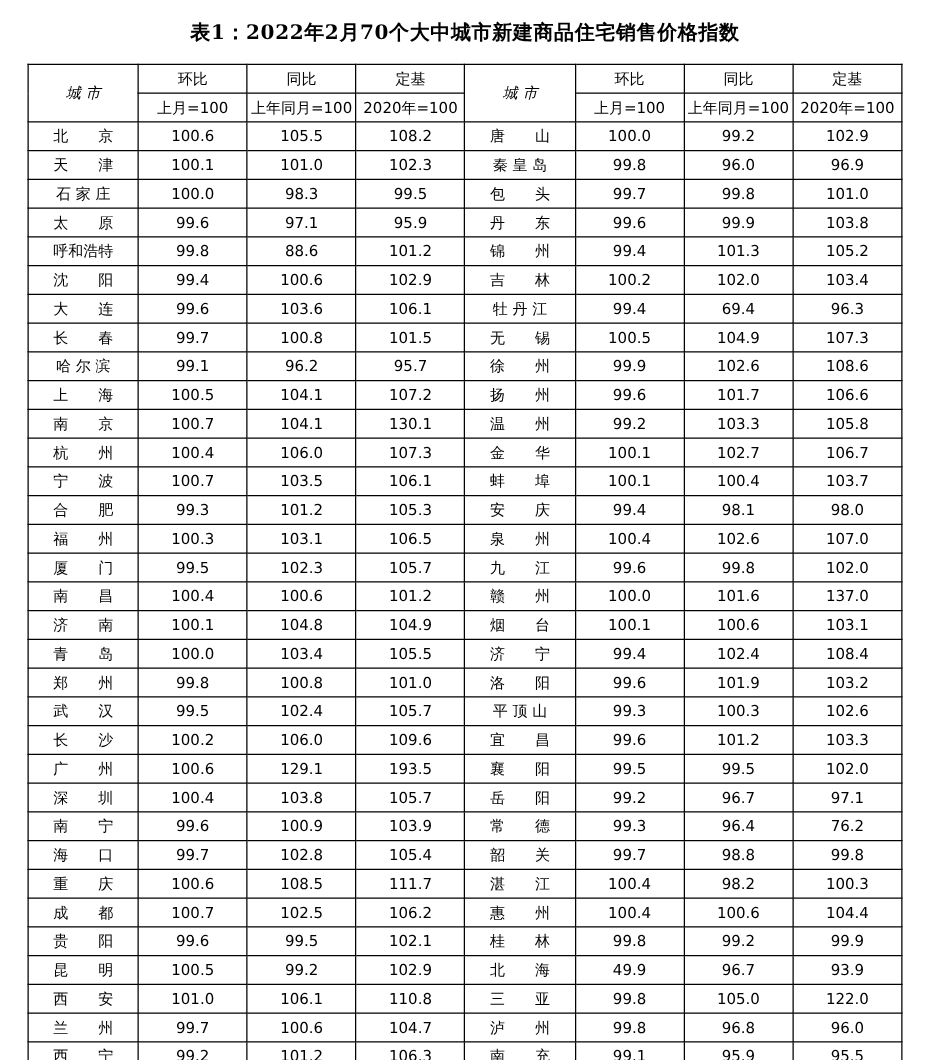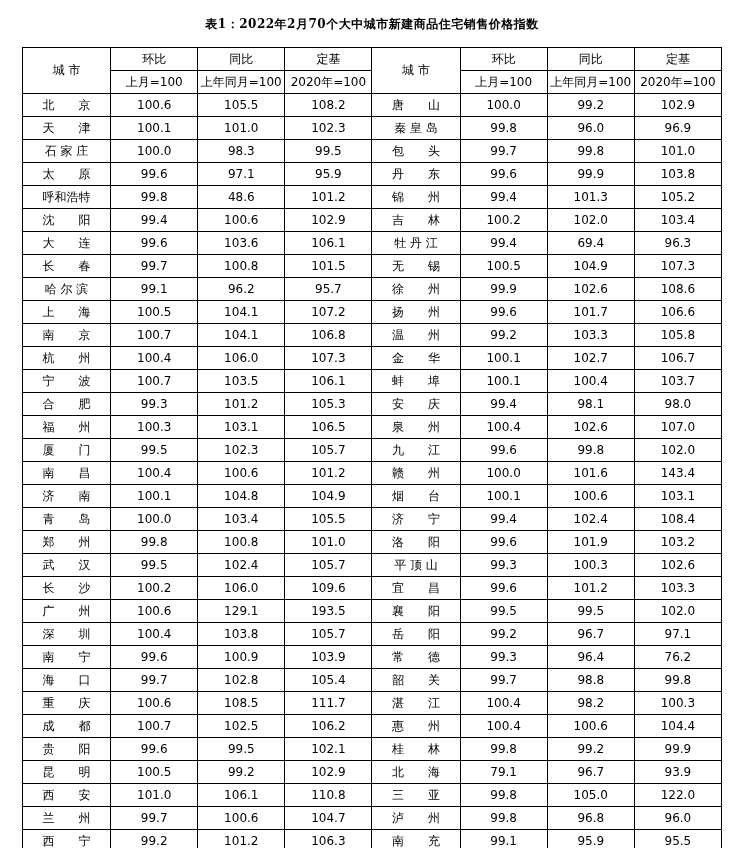--- a/index.html
+++ b/index.html
@@ -18,21 +18,21 @@
     width: 744px;
     height: 848px;
     position: relative;
     box-sizing: border-box;
     padding: 0;
   }
   .title {
     text-align: center;
     font-family: "DejaVu Serif", "Liberation Serif", serif;
     font-weight: bold;
-    font-size: 12px;
+    font-size: 16px;
     letter-spacing: 0.5px;
     padding-top: 16px;
     padding-bottom: 14px;
     color: #000;
   }
   table.main {
     border-collapse: collapse;
     margin: 0 auto;
     width: 700px;
     table-layout: fixed;
@@ -65,20 +65,21 @@
   }
   .city-cell {
     padding: 0 6px;
   }
   .num {
     font-family: "DejaVu Sans", "Liberation Sans", sans-serif;
     font-size: 12px;
   }
   .hdr-city {
     font-size: 12.5px;
+    font-style: italic;
   }
 </style>
 </head>
 <body>
 
 <div class="page">
 
   <div class="title">表1：2022年2月70个大中城市新建商品住宅销售价格指数</div>
 
   <table class="main">
@@ -147,21 +148,21 @@
           <td class="num">97.1</td>
           <td class="num">95.9</td>
           <td class="city-name city-cell">丹　　东</td>
           <td class="num">99.6</td>
           <td class="num">99.9</td>
           <td class="num">103.8</td>
         </tr>
         <tr>
           <td class="city-name city-cell">呼和浩特</td>
           <td class="num">99.8</td>
-          <td class="num">48.6</td>
+          <td class="num">88.6</td>
           <td class="num">101.2</td>
           <td class="city-name city-cell">锦　　州</td>
           <td class="num">99.4</td>
           <td class="num">101.3</td>
           <td class="num">105.2</td>
         </tr>
         <tr>
           <td class="city-name city-cell">沈　　阳</td>
           <td class="num">99.4</td>
           <td class="num">100.6</td>
@@ -208,21 +209,21 @@
           <td class="num">107.2</td>
           <td class="city-name city-cell">扬　　州</td>
           <td class="num">99.6</td>
           <td class="num">101.7</td>
           <td class="num">106.6</td>
         </tr>
         <tr>
           <td class="city-name city-cell">南　　京</td>
           <td class="num">100.7</td>
           <td class="num">104.1</td>
-          <td class="num">106.8</td>
+          <td class="num">130.1</td>
           <td class="city-name city-cell">温　　州</td>
           <td class="num">99.2</td>
           <td class="num">103.3</td>
           <td class="num">105.8</td>
         </tr>
         <tr>
           <td class="city-name city-cell">杭　　州</td>
           <td class="num">100.4</td>
           <td class="num">106.0</td>
           <td class="num">107.3</td>
@@ -272,21 +273,21 @@
           <td class="num">102.0</td>
         </tr>
         <tr>
           <td class="city-name city-cell">南　　昌</td>
           <td class="num">100.4</td>
           <td class="num">100.6</td>
           <td class="num">101.2</td>
           <td class="city-name city-cell">赣　　州</td>
           <td class="num">100.0</td>
           <td class="num">101.6</td>
-          <td class="num">143.4</td>
+          <td class="num">137.0</td>
         </tr>
         <tr>
           <td class="city-name city-cell">济　　南</td>
           <td class="num">100.1</td>
           <td class="num">104.8</td>
           <td class="num">104.9</td>
           <td class="city-name city-cell">烟　　台</td>
           <td class="num">100.1</td>
           <td class="num">100.6</td>
           <td class="num">103.1</td>
@@ -400,21 +401,21 @@
           <td class="num">99.8</td>
           <td class="num">99.2</td>
           <td class="num">99.9</td>
         </tr>
         <tr>
           <td class="city-name city-cell">昆　　明</td>
           <td class="num">100.5</td>
           <td class="num">99.2</td>
           <td class="num">102.9</td>
           <td class="city-name city-cell">北　　海</td>
-          <td class="num">79.1</td>
+          <td class="num">49.9</td>
           <td class="num">96.7</td>
           <td class="num">93.9</td>
         </tr>
         <tr>
           <td class="city-name city-cell">西　　安</td>
           <td class="num">101.0</td>
           <td class="num">106.1</td>
           <td class="num">110.8</td>
           <td class="city-name city-cell">三　　亚</td>
           <td class="num">99.8</td>

